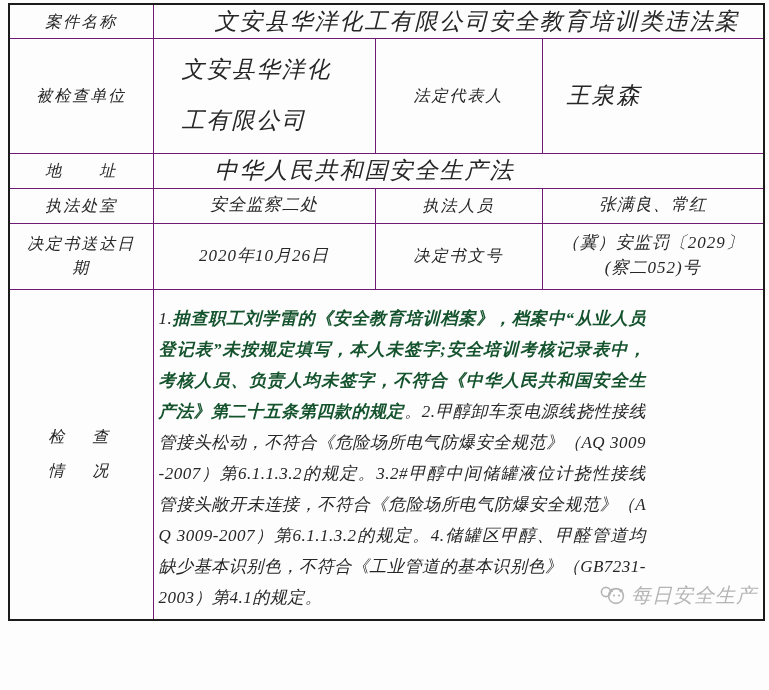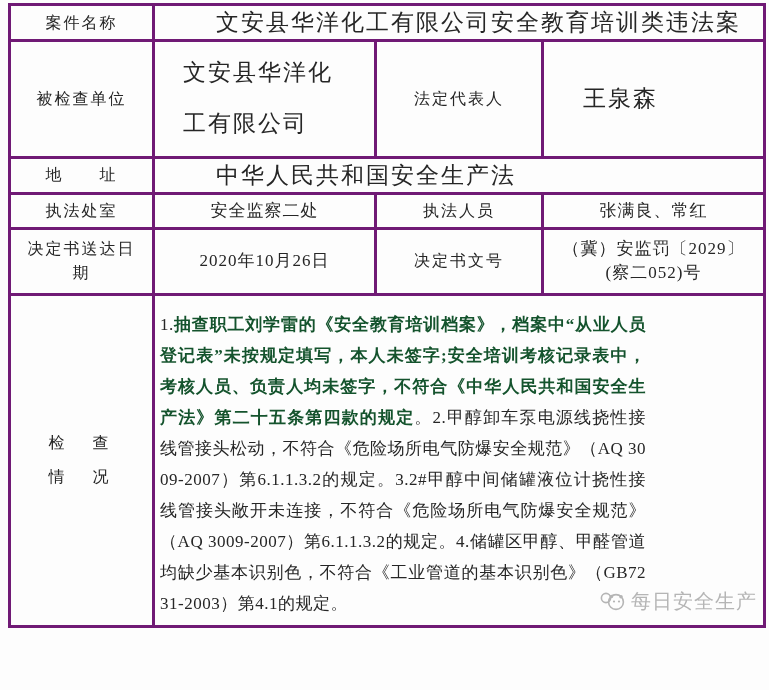--- a/index.html
+++ b/index.html
@@ -26,25 +26,26 @@
     width: 755px;
     border-collapse: collapse;
     table-layout: fixed;
     border: 2px solid #1b1b1b;
   }
   col.c1 { width: 144px; }
   col.c2 { width: 222px; }
   col.c3 { width: 167px; }
   col.c4 { width: 222px; }
   td, th {
-    border: 3px solid #701a75;
+    border: 1px solid #701a75;
     font-weight: normal;
     vertical-align: middle;
     padding: 0;
     overflow: hidden;
+    font-style: italic;
   }
   th.lbl {
     font-size: 16px;
     letter-spacing: 2px;
     text-align: center;
     line-height: 1.5;
   }
   td.val {
     font-size: 17px;
     letter-spacing: 1px;
@@ -55,21 +56,21 @@
     font-size: 23px;
     letter-spacing: 2px;
     text-align: left;
     line-height: 1.45;
   }
   td.indent60 { padding-left: 61px; }
   td.unit-cell {
     padding: 6px 30px 6px 28px;
     line-height: 2.2;
   }
-  td.rep-cell { padding-left: 39px; }
+  td.rep-cell { padding-left: 24px; }
   .two-line div { display: block; }
   tr.r1 { height: 32px; }
   tr.r2 { height: 73px; }
   tr.r3 { height: 35px; }
   tr.r4 { height: 70px; }
   tr.r5 { height: 35px; margin-top: 8px; }
   tr.r6 { height: 43px; }
   tr.r7 { height: 66px; }
   tr.r8 { height: 325px; }
   td.findings-cell {

